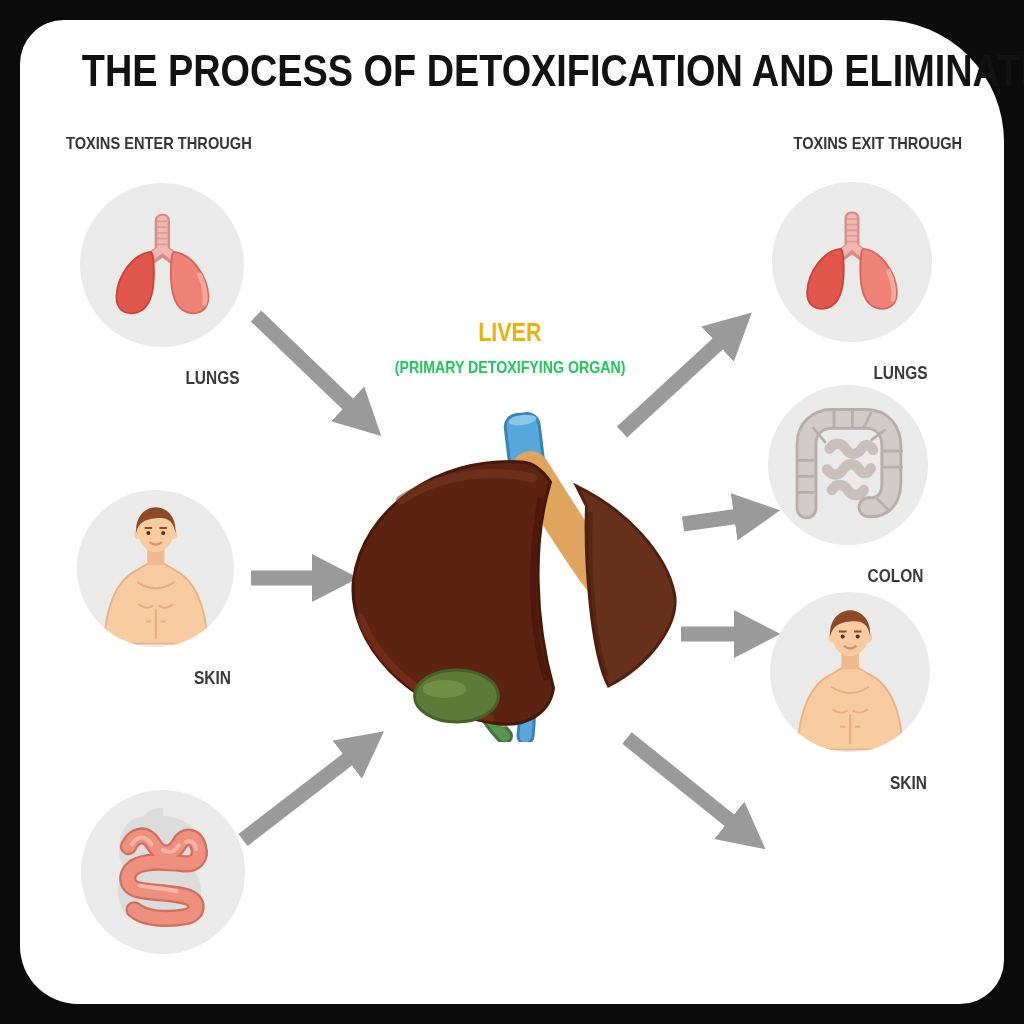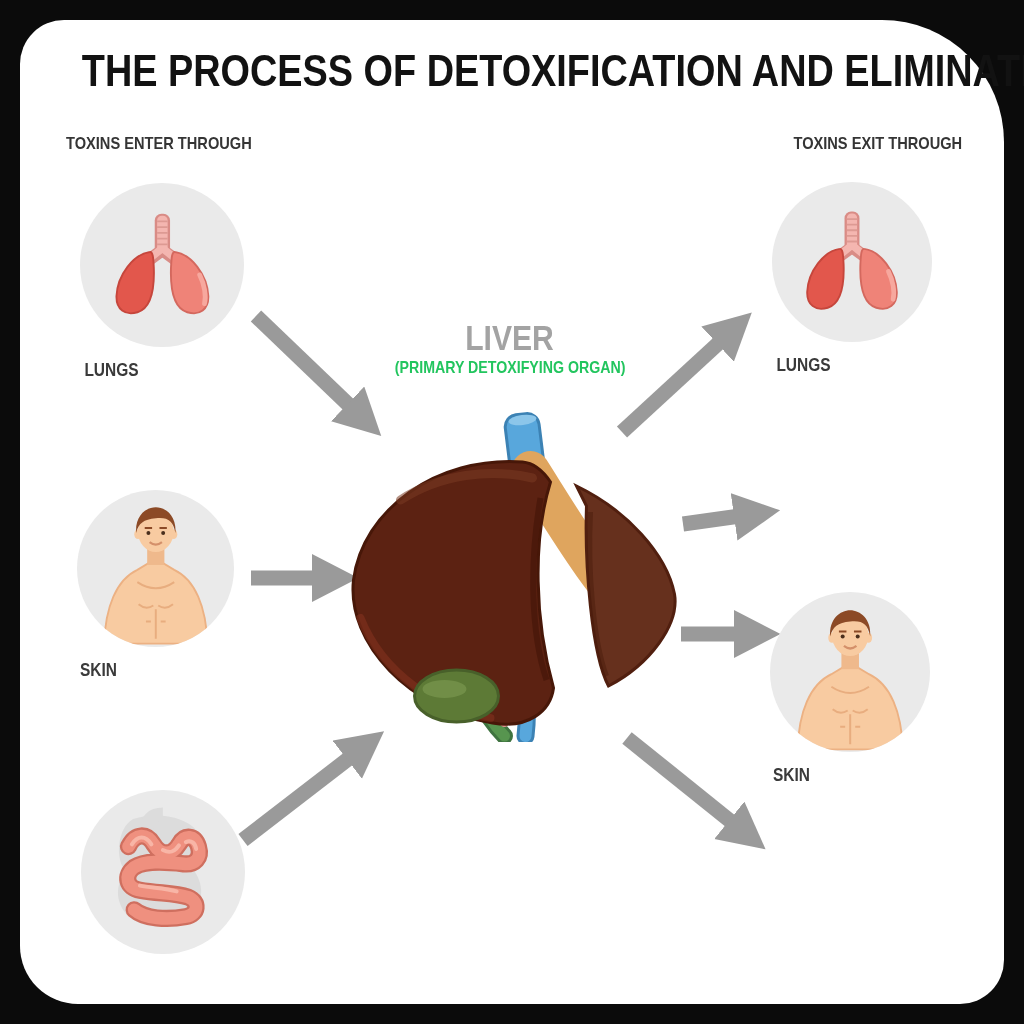--- a/index.html
+++ b/index.html
@@ -5,26 +5,26 @@
   html,body{margin:0;padding:0;background:#000;}
   .stage{position:relative;width:1024px;height:1024px;background:#0b0b0b;font-family:"Liberation Sans",sans-serif;overflow:hidden;}
   .card{position:absolute;left:20px;top:20px;right:20px;bottom:20px;background:#ffffff;border-radius:44px 122px 44px 58px;}
   .cond{display:inline-block;transform:scaleX(0.86);transform-origin:center;white-space:nowrap;}
   .cond-left{display:inline-block;transform:scaleX(0.86);transform-origin:left center;white-space:nowrap;}
   .cond-right{display:inline-block;transform:scaleX(0.86);transform-origin:right center;white-space:nowrap;}
   .title{position:absolute;top:46px;left:0;right:0;text-align:center;font-size:44px;font-weight:800;letter-spacing:0;color:#121212;}
   .col-header{position:absolute;top:134px;font-size:17px;font-weight:700;color:#353535;}
   .col-header.left{left:66px;}
   .col-header.right{right:62px;text-align:left;}
-  .node{position:absolute;display:flex;flex-direction:column;align-items:flex-start;gap:13px;}
+  .node{position:absolute;display:flex;flex-direction:column;align-items:flex-end;gap:21px;}
   .circle{border-radius:50%;background:#eaeaea;position:relative;overflow:hidden;display:flex;align-items:center;justify-content:center;}
   .organ-svg{display:block;}
   .torso-svg{position:absolute;bottom:-2px;left:3%;width:94%;}
   .node-label{font-size:18px;font-weight:700;color:#3a3a3a;text-align:center;}
-  .center-title{position:absolute;left:350px;top:318px;width:320px;text-align:center;font-size:35px;font-weight:800;color:#a3a3a3;}
+  .center-title{position:absolute;left:350px;top:318px;width:320px;text-align:center;font-size:25px;font-weight:800;color:#eab308;}
   .center-sub{position:absolute;left:320px;top:358px;width:380px;text-align:center;font-size:16.5px;font-weight:700;color:#22c55e;}
   .liver-svg{position:absolute;left:342px;top:412px;width:345px;height:330px;}
   .arrows{position:absolute;left:0;top:0;width:1024px;height:1024px;pointer-events:none;}
   .defs-holder{position:absolute;width:0;height:0;overflow:hidden;}
 </style>
 </head>
 <body>
 
 <div class="stage">
   <div class="card"></div>
@@ -187,20 +187,28 @@
 
   <div class="node" style="left:772px;top:182px;">
     <div class="circle" style="width:160px;height:160px;">
       <svg class="organ-svg" style="width:70%;" viewBox="0 0 120 120">
           <use href="#sym-lungs"></use>
         </svg>
     </div>
     <div class="node-label"><span class="cond">LUNGS</span></div>
   </div>
 
+  <div class="node" style="left:768px;top:385px;">
+    <div class="circle" style="width:160px;height:160px;">
+      <svg class="organ-svg" style="width:86%;" viewBox="0 0 120 120">
+          <use href="#sym-colon"></use>
+        </svg>
+    </div>
+    <div class="node-label"><span class="cond">COLON</span></div>
+  </div>
 
   <div class="node" style="left:770px;top:592px;">
     <div class="circle" style="width:160px;height:160px;">
       <svg class="organ-svg torso-svg" viewBox="0 0 120 120">
           <use href="#sym-torso"></use>
         </svg>
     </div>
     <div class="node-label"><span class="cond">SKIN</span></div>
   </div>
 

